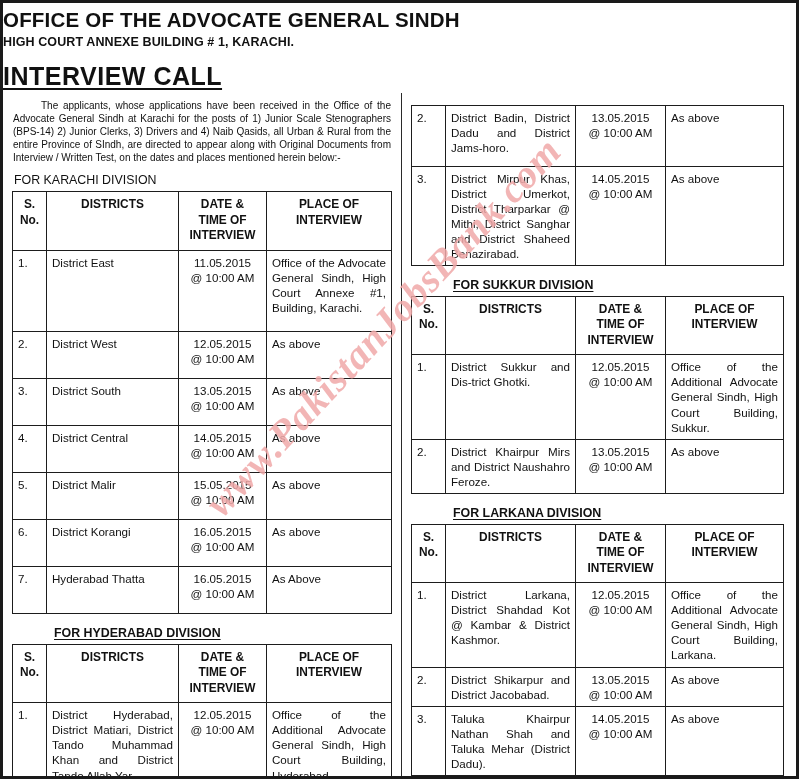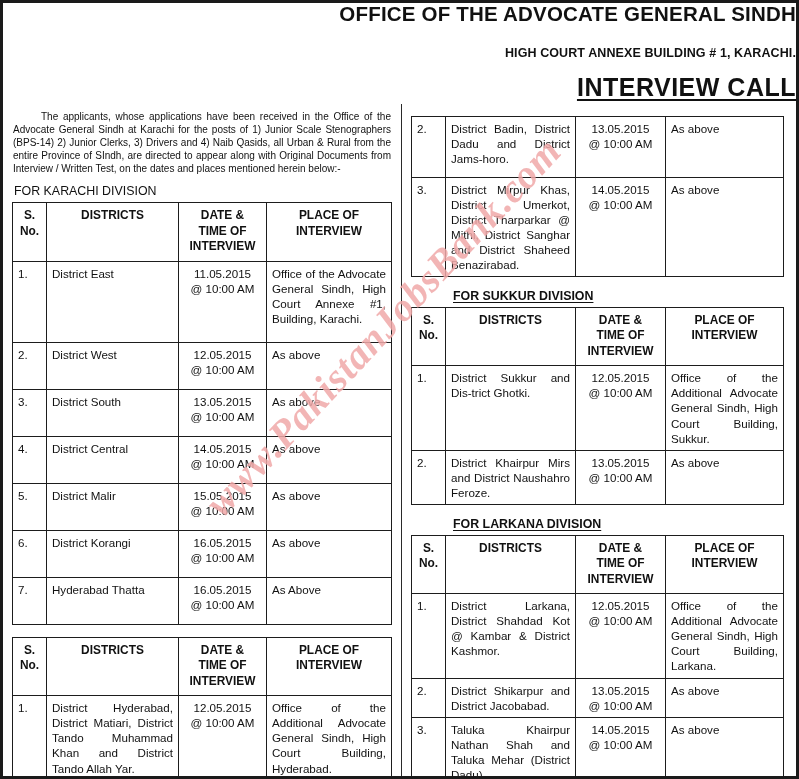--- a/index.html
+++ b/index.html
@@ -35,33 +35,34 @@
     color: #f0a9a9;
     opacity: 0.85;
     transform: rotate(-47deg);
     transform-origin: 50% 50%;
     pointer-events: none;
     white-space: nowrap;
     z-index: 5;
   }
   
   .doc-header {
-    text-align: right;
+    text-align: left;
+    padding-top: 6px;
   }
   .office-title {
     font-size: 20.5px;
     font-weight: bold;
     letter-spacing: 0.2px;
     line-height: 1.1;
   }
   .office-sub {
     font-size: 12.5px;
     font-weight: bold;
     letter-spacing: 0.1px;
-    margin-top: 20px;
+    margin-top: 3px;
   }
   .interview-call {
     font-size: 25px;
     font-weight: bold;
     letter-spacing: 0.5px;
     margin-top: 13px;
     margin-bottom: 2px;
     text-decoration: underline;
     text-underline-offset: 3px;
   }
@@ -262,20 +263,21 @@
             <td class="c-dist">Hyderabad Thatta</td>
             <td class="c-date">
               <span>16.05.2015</span><br>
               <span>@ 10:00 AM</span>
             </td>
             <td class="c-place">As Above</td>
           </tr>
         </tbody>
       </table>
 
+      <div class="division-heading emph">FOR HYDERABAD DIVISION</div>
 
       <table class="it">
         <colgroup>
           <col class="w-sno">
             <col class="w-dist">
             <col class="w-date">
             <col class="w-place">
         </colgroup>
         <thead>
           <tr>

